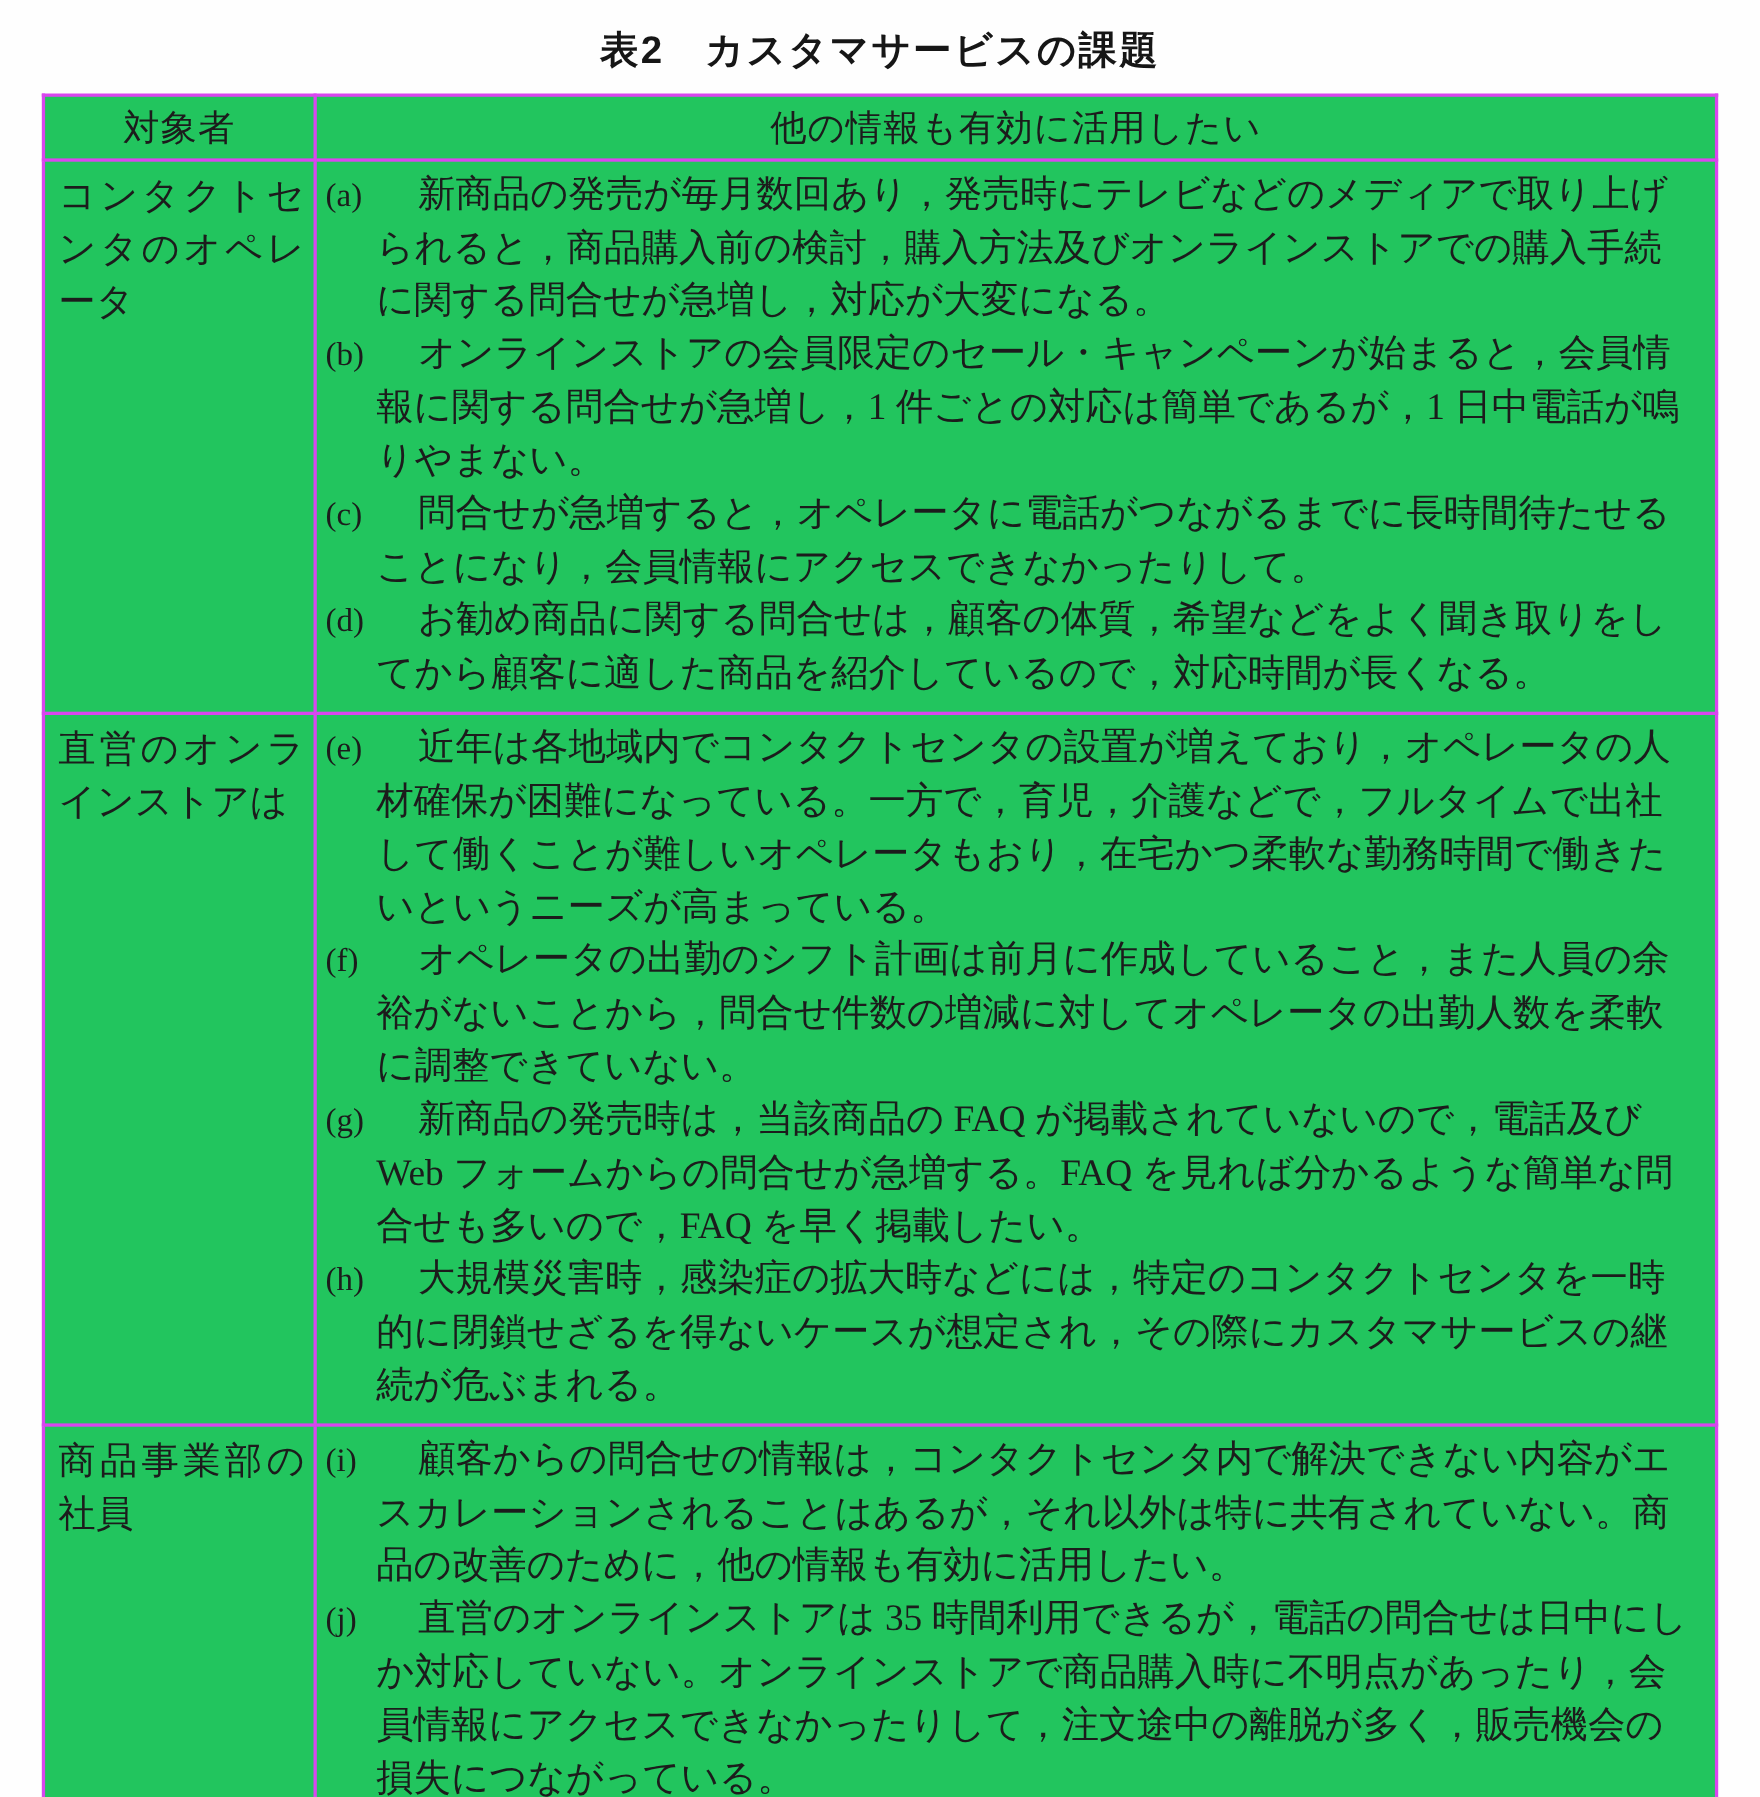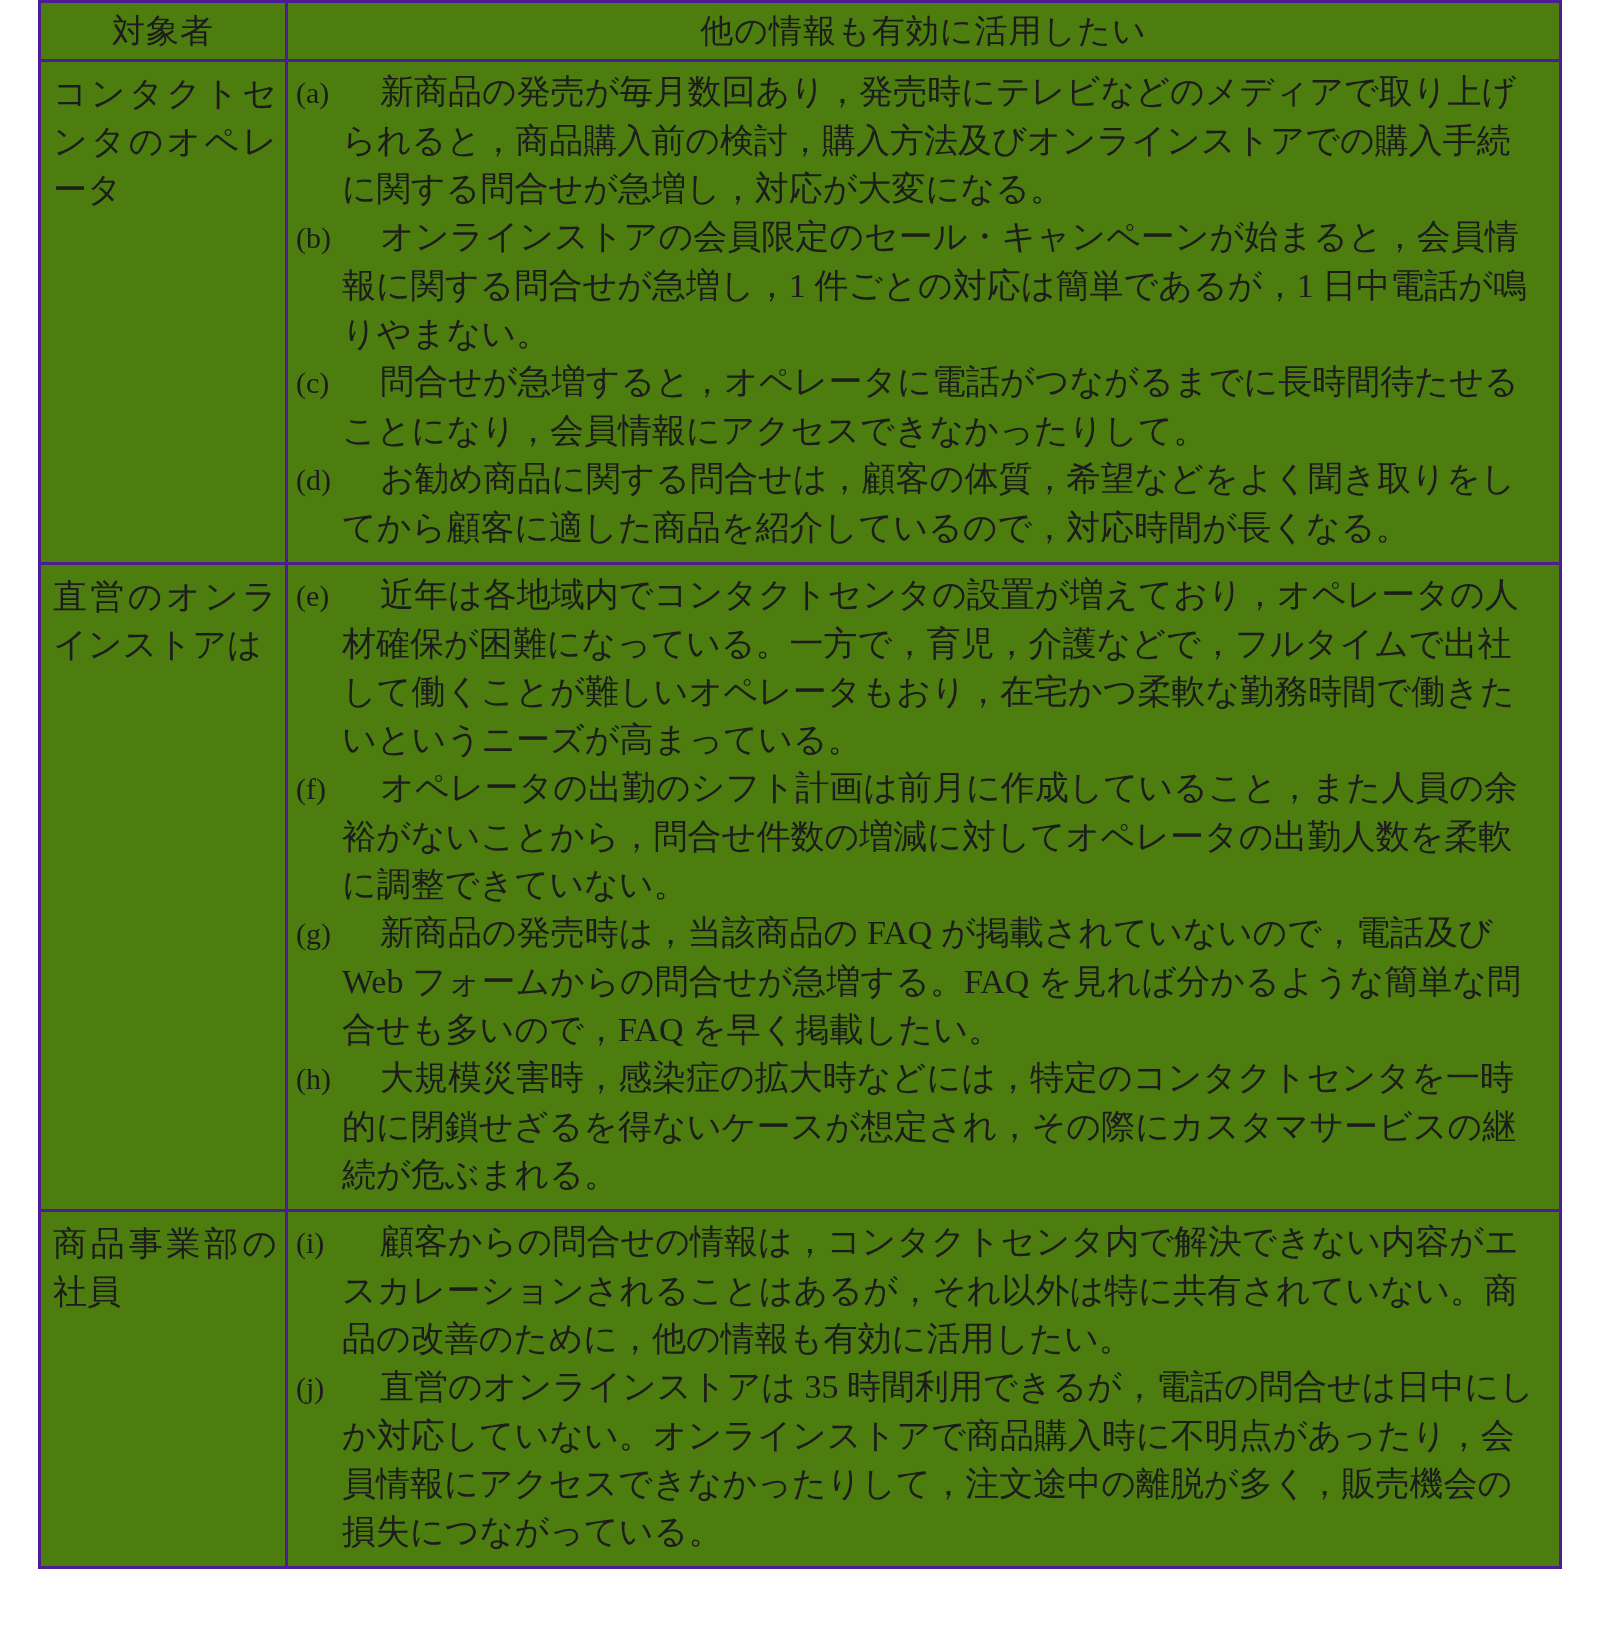--- a/index.html
+++ b/index.html
@@ -31,22 +31,22 @@
   }
   table.issues-table {
     border-collapse: collapse;
     table-layout: fixed;
     width: 1524px;
     margin: 0 auto;
   }
   table.issues-table col.c1 { width: 247px; }
   table.issues-table th,
   table.issues-table td {
-    border: 3px solid #4c1d95;
-    background: #4d7c0f;
+    border: 3px solid #d946ef;
+    background: #22c55e;
   }
   th.head-cell {
     font-weight: normal;
     font-size: 33px;
     height: 56px;
     text-align: center;
     letter-spacing: 1px;
     padding: 0;
   }
   td.subject {
@@ -75,20 +75,21 @@
     display: inline-block;
     width: 84px;
     text-indent: 0;
     font-size: 30px;
   }
 </style>
 </head>
 <body>
 
 <div class="page">
+  <div class="caption">表2　カスタマサービスの課題</div>
 
   <table class="issues-table">
     <colgroup>
       <col class="c1">
       <col class="c2">
     </colgroup>
     <thead>
       <tr>
         <th class="head-cell">対象者</th>
         <th class="head-cell">他の情報も有効に活用したい</th>

